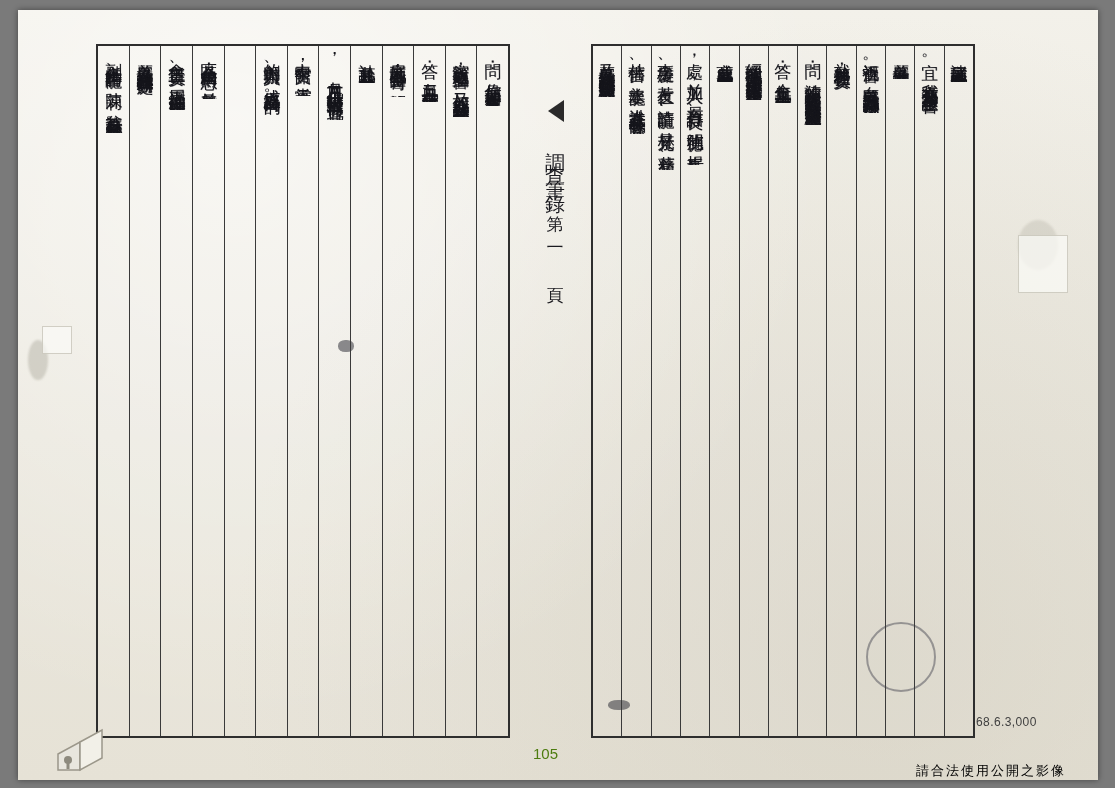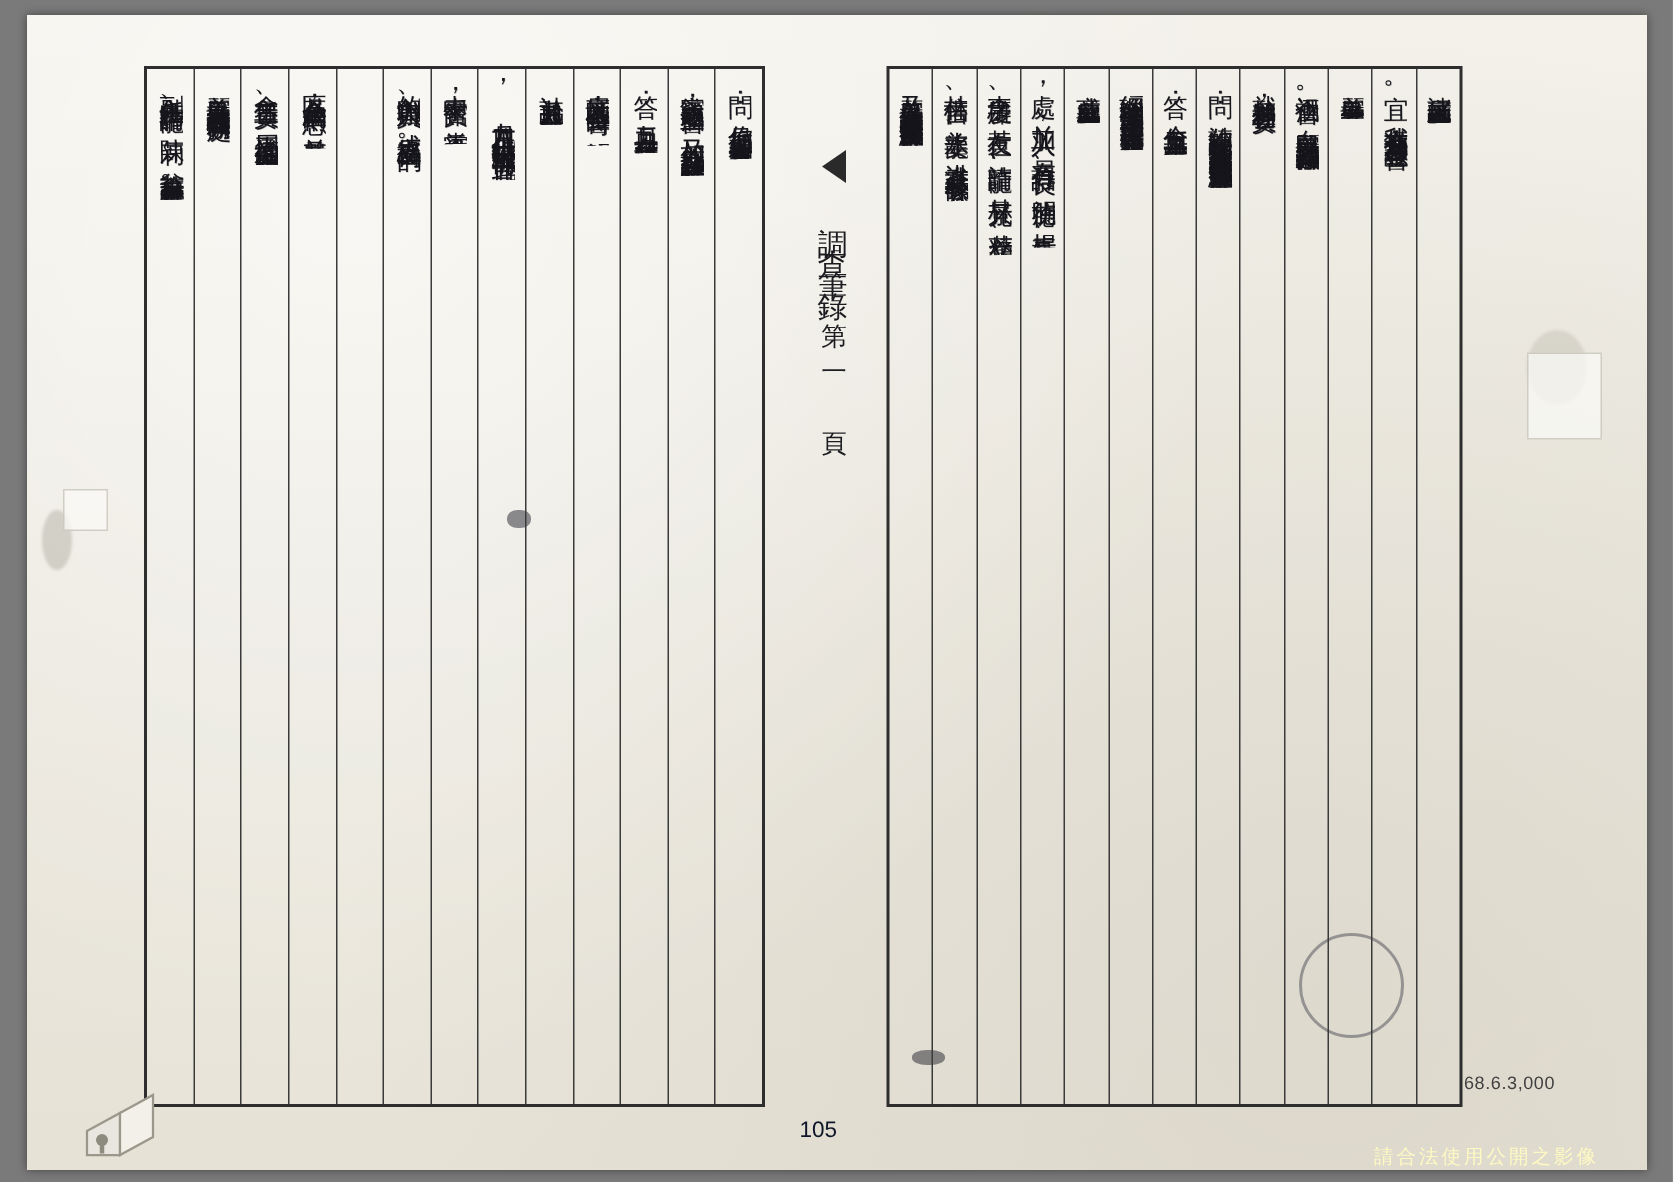--- a/index.html
+++ b/index.html
@@ -112,40 +112,40 @@
     color: #1b1b20;
     margin-top: 10px;
   }
 
   
   #page-number {
     position: absolute;
     left: 515px;
     top: 735px;
     font-size: 15px;
-    color: #0f172a;
+    color: #4d7c0f;
     font-family: "Liberation Sans", sans-serif;
   }
   
   #serial {
     position: absolute;
     left: 958px;
     top: 705px;
     font-size: 12px;
     color: #404040;
     font-family: "Liberation Sans", sans-serif;
     letter-spacing: 0.4px;
   }
   
   #watermark {
     position: absolute;
     left: 916px;
     top: 762px;
     font-size: 13px;
-    color: #fef9c3;
+    color: #000000;
     letter-spacing: 2px;
     font-family: "DejaVu Sans", sans-serif;
   }
   
   #logo {
     position: absolute;
     left: 36px;
     top: 700px;
     width: 64px;
     height: 64px;

